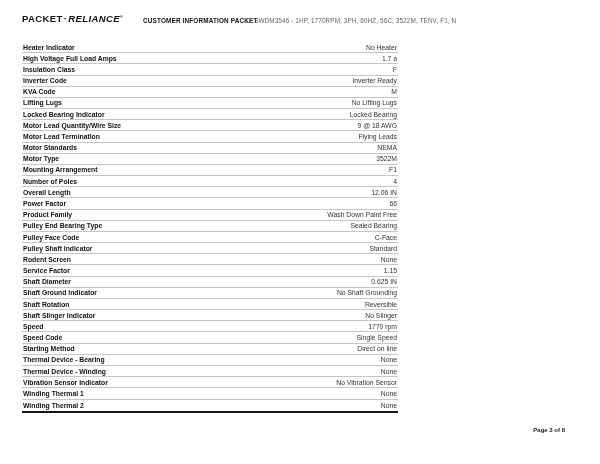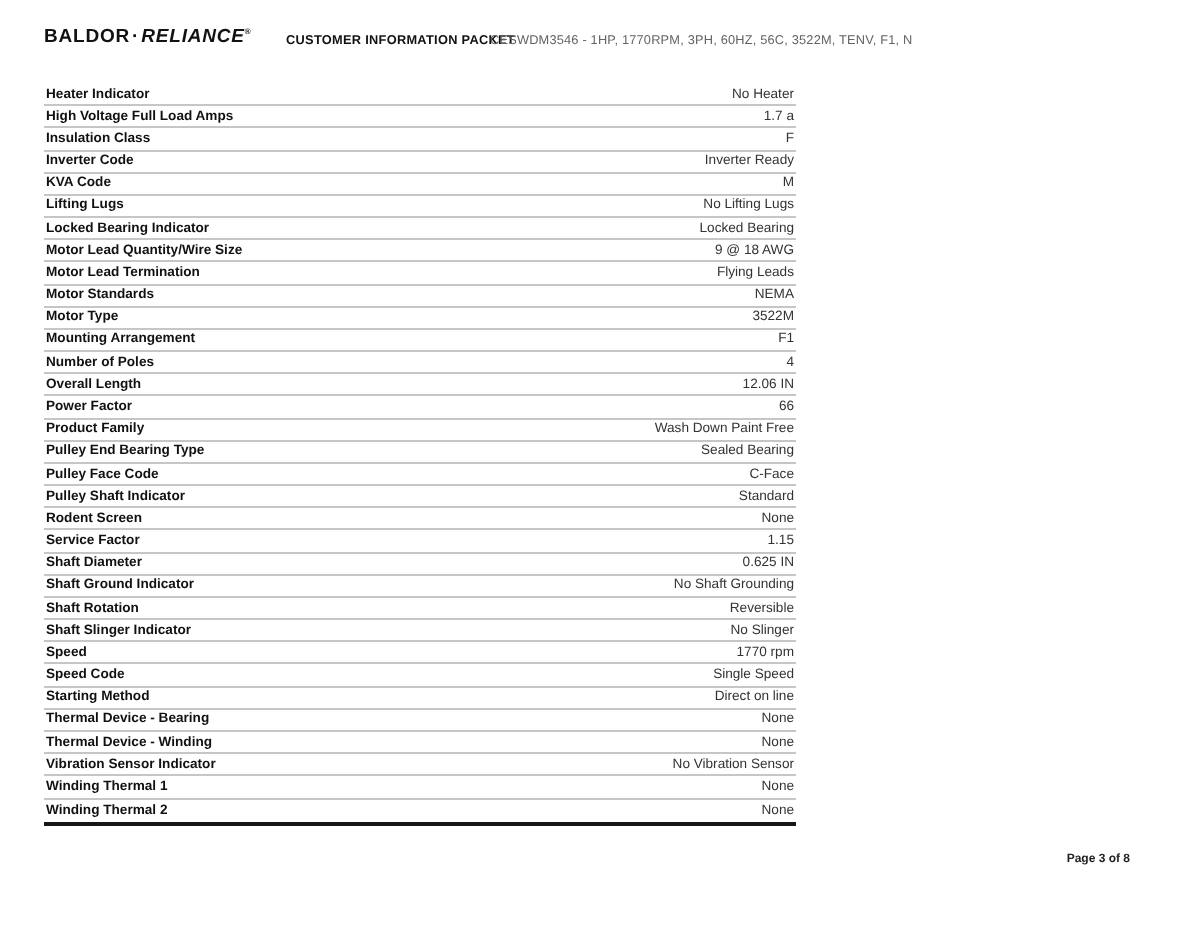--- a/index.html
+++ b/index.html
@@ -97,21 +97,21 @@
     color: #222222;
     white-space: nowrap;
   }
 </style>
 </head>
 <body>
 
 <div class="page">
 
   <div class="header-logo">
-    <span class="brand-left">BALDOR</span><span class="logo-dot">·</span><span class="brand-right">RELIANCE</span><span class="reg-mark">®</span>
+    <span class="brand-left">PACKET</span><span class="logo-dot">·</span><span class="brand-right">RELIANCE</span><span class="reg-mark">®</span>
   </div>
   <div class="header-title">CUSTOMER INFORMATION PACKET</div>
   <div class="header-product">CESWDM3546 - 1HP, 1770RPM, 3PH, 60HZ, 56C, 3522M, TENV, F1, N</div>
 
   <div class="spec-table">
       <div class="row">
       <div class="label">Heater Indicator</div>
       <div class="value">No Heater</div>
     </div>
       <div class="row">

